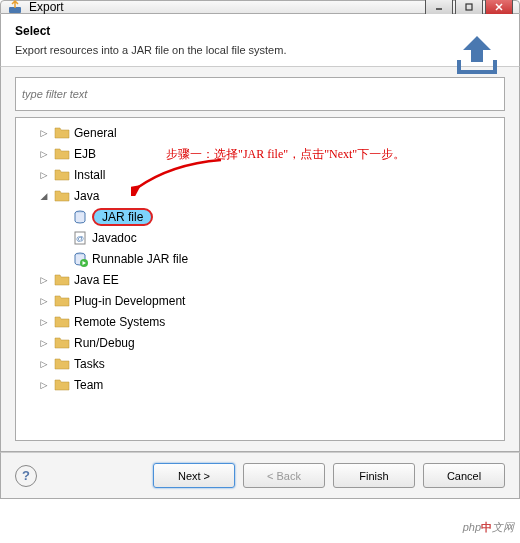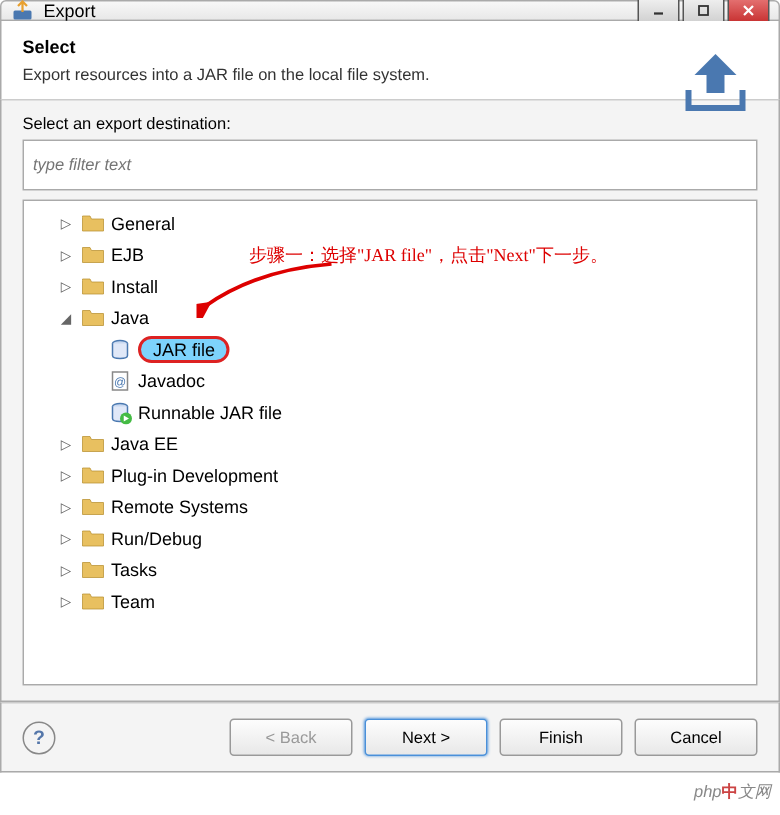--- a/index.html
+++ b/index.html
@@ -82,21 +82,20 @@
   <div class="desc">Export resources into a JAR file on the local file system.</div>
   <span class="header-icon">
     <svg viewBox="0 0 48 48" width="48" height="48">
       <path d="M6 32 L6 44 L42 44 L42 32" fill="none" stroke="#4a78b0" stroke-width="4"></path>
       <path d="M24 8 L38 22 L30 22 L30 34 L18 34 L18 22 L10 22 Z" fill="#4a78b0"></path>
     </svg>
   </span>
 </div>
 
 <div class="body">
-  <span class="lbl">Select an export destination:</span>
   <input class="filter" placeholder="type filter text" style="">
   
   <div class="tree-wrap">
     <div class="tree" id="tree">
         <div class="tree-row indent-1">
           <span class="twisty">▷</span>
           <span class="ticon">
             <svg width="16" height="16" viewBox="0 0 16 16">
               <path class="folder-svg" d="M1 4 L1 13 L15 13 L15 5 L7 5 L6 3 L1 3 Z"></path>
             </svg>
@@ -226,21 +225,21 @@
           </marker>
         </defs>
       <path d="M 90 4 Q 40 8 6 32" stroke="#d00" stroke-width="2.5" fill="none" marker-end="url(#ah)"></path>
     </svg>
   </div>
 </div>
 
 <div class="footer">
   <span class="help-icon">?</span>
   <span class="spacer"></span>
+  <button class="btn default">Next &gt;</button>
   <button class="btn disabled">&lt; Back</button>
-  <button class="btn default">Next &gt;</button>
   <button class="btn">Finish</button>
   <button class="btn">Cancel</button>
 </div>
 
 <div class="watermark">
   <span>php</span><b>中</b><span>文网</span>
 </div>
 
 </body></html>

